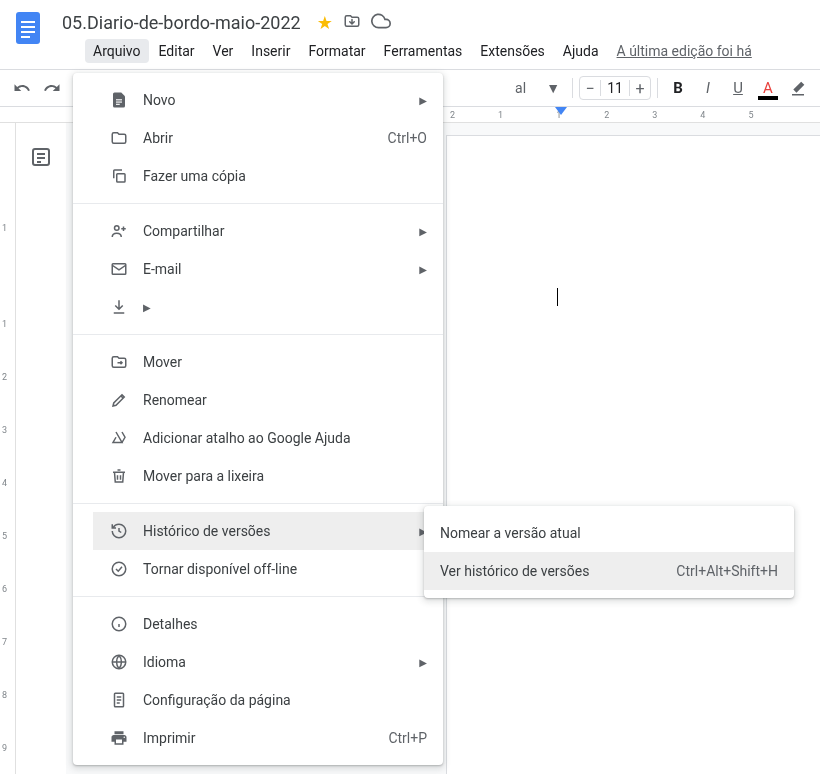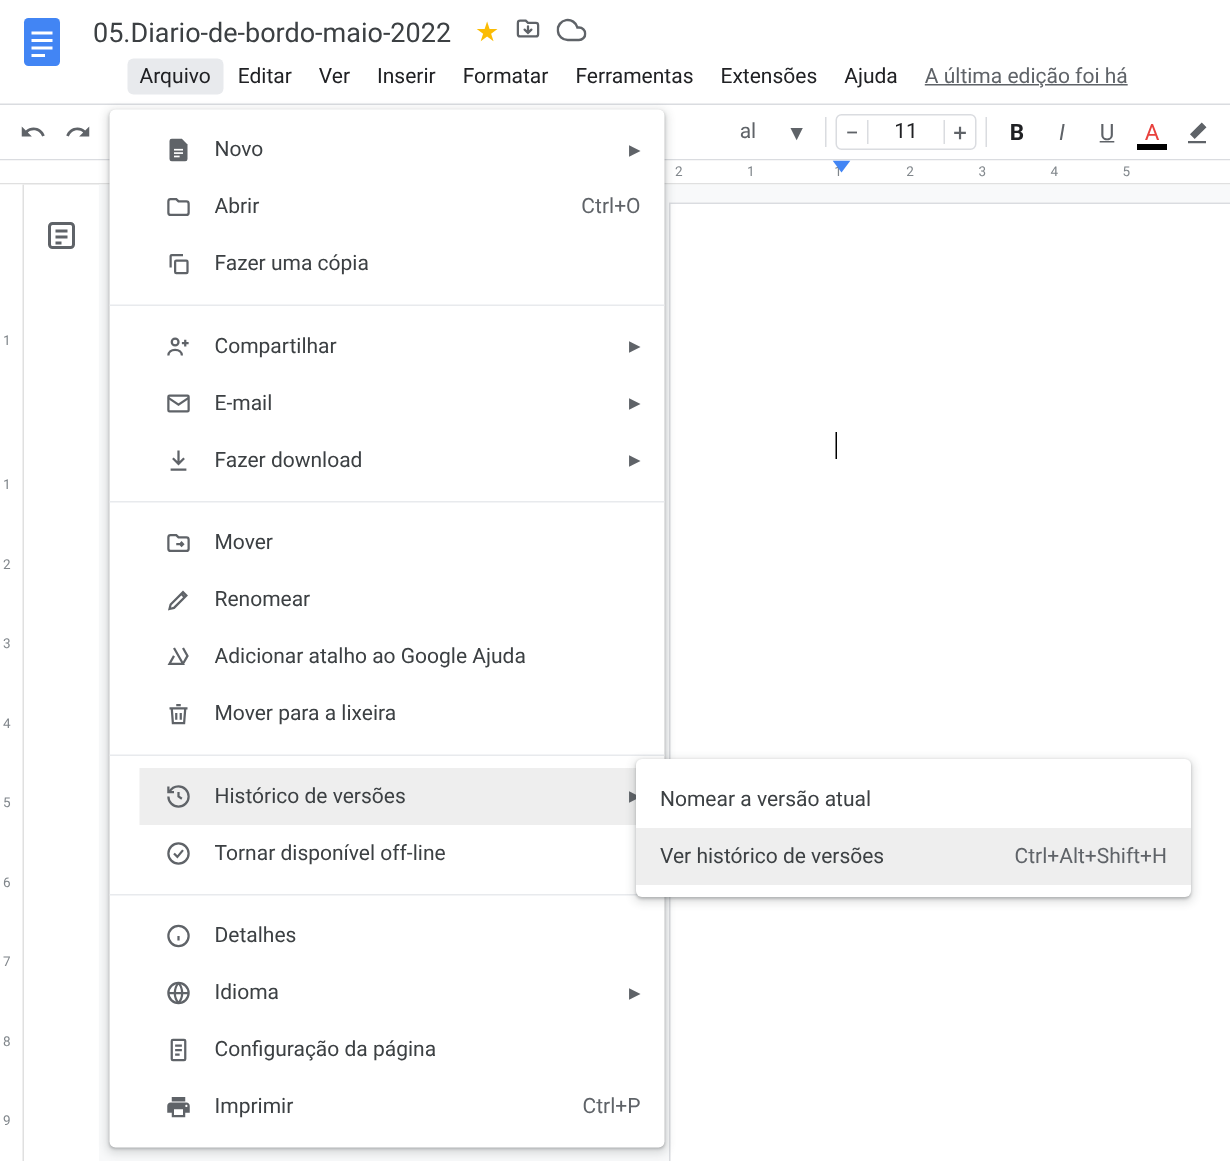--- a/index.html
+++ b/index.html
@@ -2,36 +2,36 @@
 <html><head>
   <meta charset="utf-8">
   <style>
     * { margin: 0; padding: 0; box-sizing: border-box; font-family: 'Google Sans', Roboto, Arial, sans-serif; }
     body { background: #fff; width: 820px; height: 774px; overflow: hidden; position: relative; }
     
     .header { display: flex; align-items: flex-start; padding: 8px 0 0 8px; }
     .docs-logo { width: 40px; height: 40px; display: flex; align-items: center; justify-content: center; margin-right: 8px; }
     .docs-logo svg { width: 36px; height: 36px; }
     .title-area { flex: 1; }
-    .title-row { display: flex; gap: 10px; padding: 2px 0; }
+    .title-row { display: flex; align-items: center; gap: 10px; padding: 2px 0; }
     .doc-title { font-size: 18px; color: #3c4043; padding: 2px 6px; }
     .star-icon { color: #fbbc04; font-size: 18px; }
     .move-icon, .cloud-icon { color: #5f6368; }
     .menubar { display: flex; gap: 2px; padding: 2px 0; margin-left: 29px; }
     .menu-item { padding: 4px 8px; font-size: 14px; color: #202124; border-radius: 4px; cursor: pointer; }
     .menu-item.active { background: #e8eaed; }
     .last-edit { color: #5f6368; font-size: 14px; text-decoration: underline; padding: 4px 8px; }
     
     .toolbar { display: flex; align-items: center; height: 38px; border-top: 1px solid #dadce0; border-bottom: 1px solid #dadce0; padding: 0 8px; margin-top: 4px; gap: 2px; }
     .tb-btn { width: 28px; height: 28px; display: flex; align-items: center; justify-content: center; color: #5f6368; border-radius: 4px; cursor: pointer; }
     .tb-sep { width: 1px; height: 20px; background: #dadce0; margin: 0 4px; }
     .tb-select { display: flex; align-items: center; padding: 0 6px; color: #5f6368; font-size: 14px; }
     .font-size-group { display: flex; align-items: center; border: 1px solid #dadce0; border-radius: 4px; height: 24px; }
     .fs-btn { width: 20px; text-align: center; color: #5f6368; font-size: 16px; cursor: pointer; }
-    .fs-val { width: 52px; text-align: center; font-size: 14px; color: #202124; border-left: 1px solid #dadce0; border-right: 1px solid #dadce0; }
+    .fs-val { width: 30px; text-align: center; font-size: 14px; color: #202124; border-left: 1px solid #dadce0; border-right: 1px solid #dadce0; }
     .text-color { position: relative; }
     .text-color::after { content: ''; position: absolute; bottom: 2px; left: 4px; right: 4px; height: 4px; background: #000; }
     
     .ruler { height: 16px; background: #fff; border-bottom: 1px solid #e0e0e0; position: relative; font-size: 9px; color: #80868b; display: flex; align-items: center; padding-left: 450px; }
     .ruler-marks { display: flex; gap: 43px; }
     .indent-marker { position: absolute; left: 555px; top: 0; }
     
     .workspace { display: flex; height: calc(100% - 120px); }
     .left-ruler { width: 16px; background: #fff; border-right: 1px solid #e0e0e0; position: relative; }
     .vruler-marks { position: absolute; top: 100px; left: 2px; font-size: 9px; color: #80868b; display: flex; flex-direction: column; gap: 43px; }
@@ -232,21 +232,20 @@
       </span>
     <span class="dd-label">E-mail</span>
     <span class="dd-arrow">▶</span>
   </div>
   <div class="dd-item">
     <span class="dd-icon">
         <svg width="18" height="18" viewBox="0 0 24 24" fill="none" stroke="#5f6368" stroke-width="2">
           <path d="M12 3v12m-5-5l5 5 5-5M5 20h14"></path>
         </svg>
       </span>
-    <span class="dd-label">Fazer download</span>
     <span class="dd-arrow">▶</span>
   </div>
   <div class="dd-divider"></div>
   <div class="dd-item">
     <span class="dd-icon">
         <svg width="18" height="18" viewBox="0 0 24 24" fill="none" stroke="#5f6368" stroke-width="2">
           <path d="M3 7v10a2 2 0 002 2h14a2 2 0 002-2V9a2 2 0 00-2-2h-7l-2-2H5a2 2 0 00-2 2z"></path>
           <path d="M10 13h6m-2-2l2 2-2 2"></path>
         </svg>
       </span>

